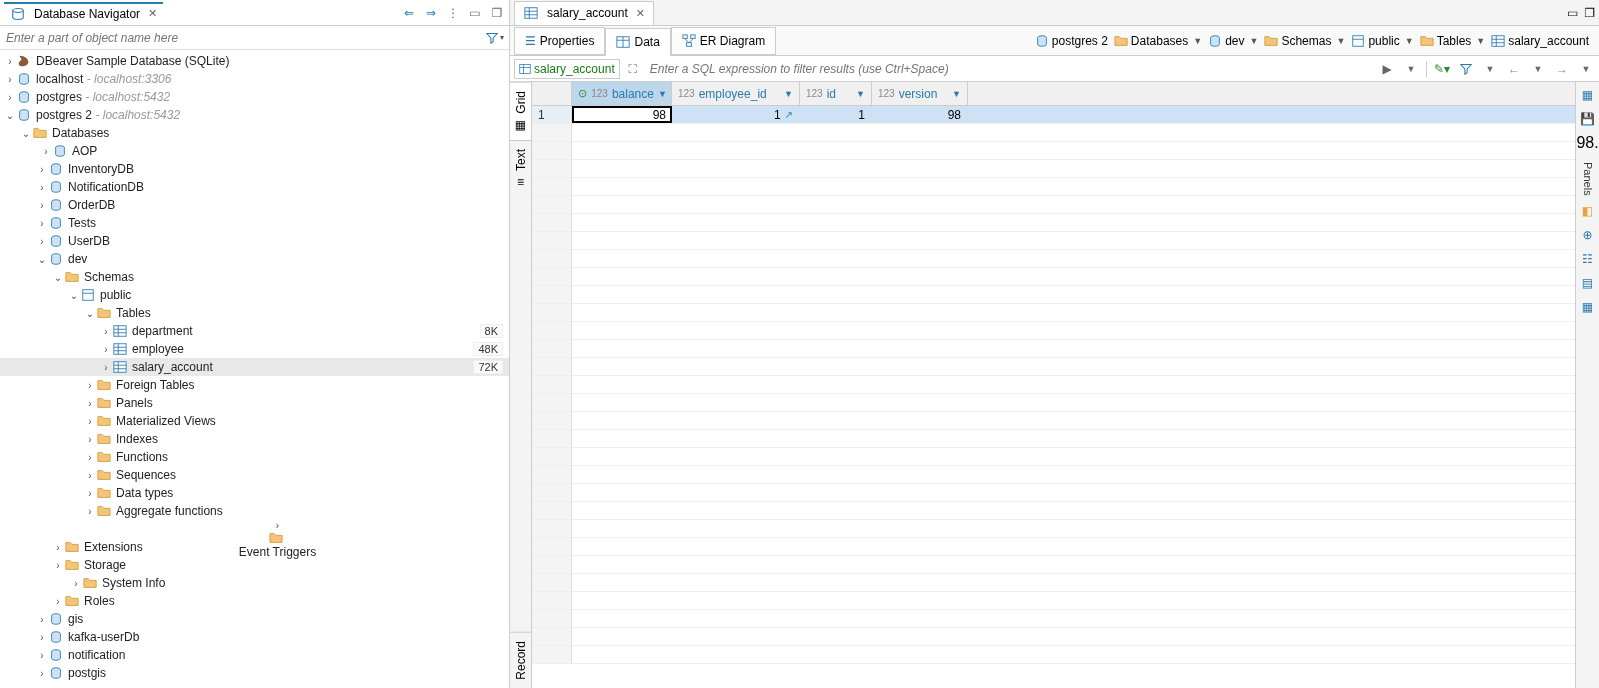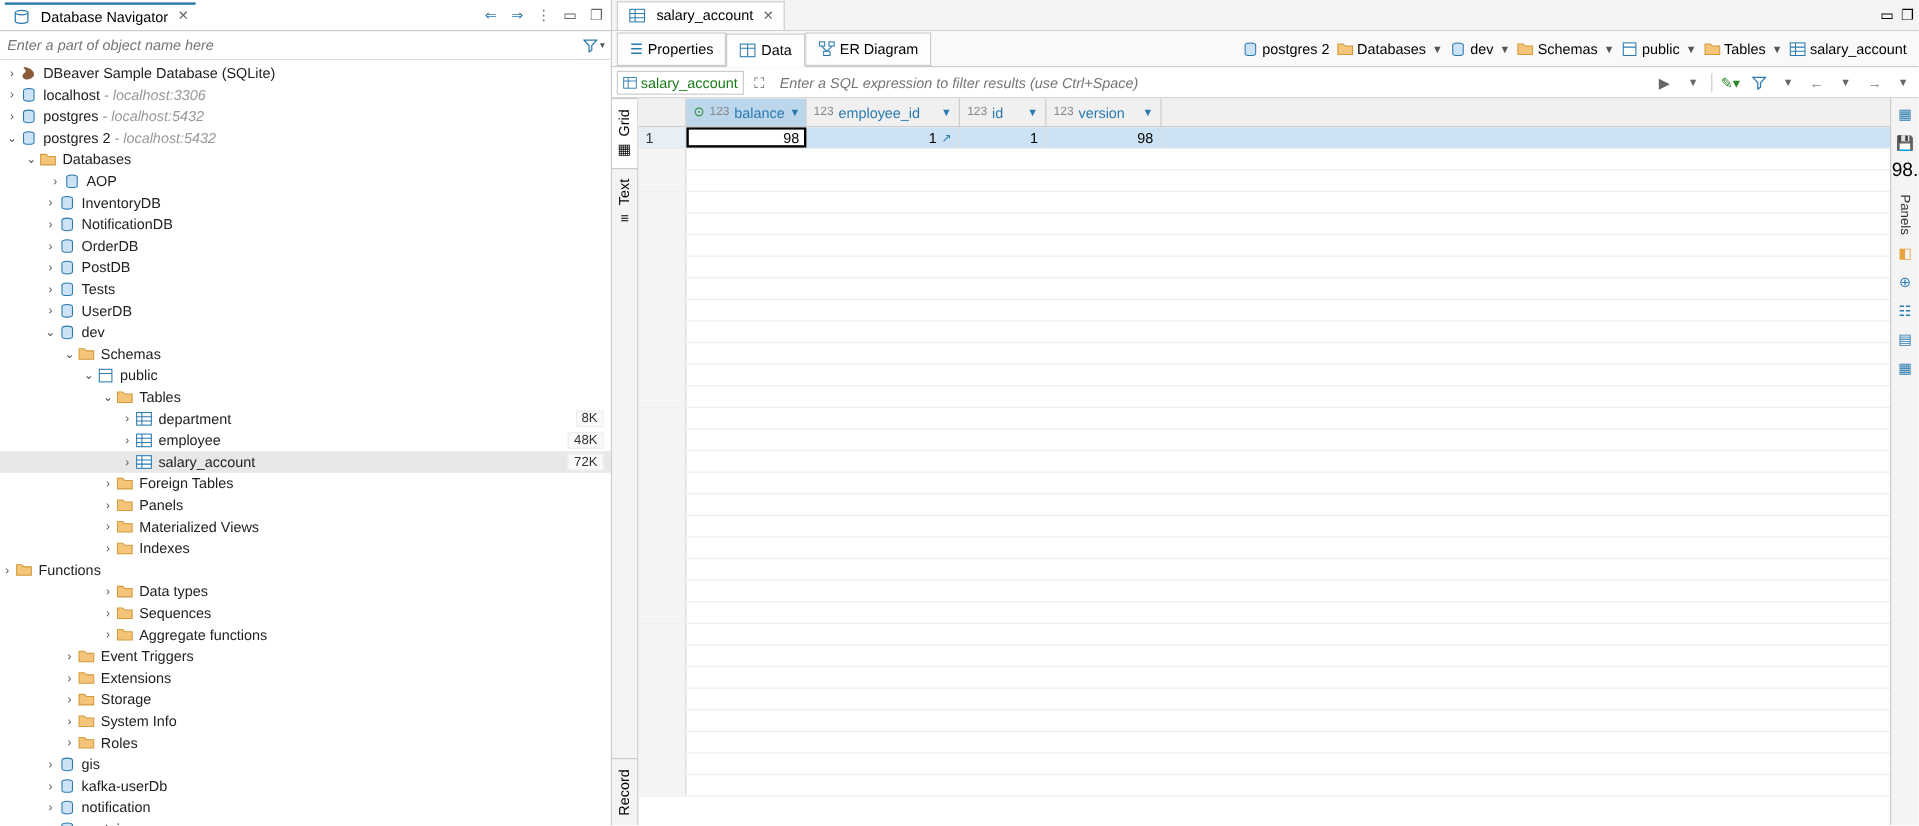--- a/index.html
+++ b/index.html
@@ -225,30 +225,20 @@
         <span class="tree-label">OrderDB</span>
       </div>
       <div class="tree-row" style="padding-left: 36px;">
         <span class="tree-arrow collapsed"></span>
         <span class="tree-icon">
           <svg width="14" height="14" viewBox="0 0 16 16">
             <ellipse cx="8" cy="4" rx="5" ry="2" fill="#cde3f5" stroke="#2a7ab0"></ellipse>
             <path d="M3 4v8c0 1.1 2.2 2 5 2s5-.9 5-2V4" fill="#cde3f5" stroke="#2a7ab0"></path>
           </svg>
         </span>
-        <span class="tree-label">PostDB</span>
-      </div>
-      <div class="tree-row" style="padding-left: 36px;">
-        <span class="tree-arrow collapsed"></span>
-        <span class="tree-icon">
-          <svg width="14" height="14" viewBox="0 0 16 16">
-            <ellipse cx="8" cy="4" rx="5" ry="2" fill="#cde3f5" stroke="#2a7ab0"></ellipse>
-            <path d="M3 4v8c0 1.1 2.2 2 5 2s5-.9 5-2V4" fill="#cde3f5" stroke="#2a7ab0"></path>
-          </svg>
-        </span>
         <span class="tree-label">Tests</span>
       </div>
       <div class="tree-row" style="padding-left: 36px;">
         <span class="tree-arrow collapsed"></span>
         <span class="tree-icon">
           <svg width="14" height="14" viewBox="0 0 16 16">
             <ellipse cx="8" cy="4" rx="5" ry="2" fill="#cde3f5" stroke="#2a7ab0"></ellipse>
             <path d="M3 4v8c0 1.1 2.2 2 5 2s5-.9 5-2V4" fill="#cde3f5" stroke="#2a7ab0"></path>
           </svg>
         </span>
@@ -360,84 +350,84 @@
       </div>
       <div class="tree-row" style="padding-left: 84px;">
         <span class="tree-arrow collapsed"></span>
         <span class="tree-icon">
           <svg width="14" height="14" viewBox="0 0 16 16">
             <path d="M1 3h5l2 2h7v8H1z" fill="#f4c47a" stroke="#d49a3a"></path>
           </svg>
         </span>
         <span class="tree-label">Indexes</span>
       </div>
-      <div class="tree-row" style="">
+      <div class="tree-row" style="padding-left: 84px;">
         <span class="tree-arrow collapsed"></span>
         <span class="tree-icon">
           <svg width="14" height="14" viewBox="0 0 16 16">
             <path d="M1 3h5l2 2h7v8H1z" fill="#f4c47a" stroke="#d49a3a"></path>
           </svg>
         </span>
         <span class="tree-label">Functions</span>
       </div>
       <div class="tree-row" style="padding-left: 84px;">
         <span class="tree-arrow collapsed"></span>
         <span class="tree-icon">
           <svg width="14" height="14" viewBox="0 0 16 16">
             <path d="M1 3h5l2 2h7v8H1z" fill="#f4c47a" stroke="#d49a3a"></path>
           </svg>
         </span>
+        <span class="tree-label">Sequences</span>
+      </div>
+      <div class="tree-row" style="padding-left: 84px;">
+        <span class="tree-arrow collapsed"></span>
+        <span class="tree-icon">
+          <svg width="14" height="14" viewBox="0 0 16 16">
+            <path d="M1 3h5l2 2h7v8H1z" fill="#f4c47a" stroke="#d49a3a"></path>
+          </svg>
+        </span>
         <span class="tree-label">Data types</span>
       </div>
       <div class="tree-row" style="padding-left: 84px;">
         <span class="tree-arrow collapsed"></span>
         <span class="tree-icon">
           <svg width="14" height="14" viewBox="0 0 16 16">
             <path d="M1 3h5l2 2h7v8H1z" fill="#f4c47a" stroke="#d49a3a"></path>
           </svg>
         </span>
-        <span class="tree-label">Sequences</span>
-      </div>
-      <div class="tree-row" style="padding-left: 84px;">
-        <span class="tree-arrow collapsed"></span>
-        <span class="tree-icon">
-          <svg width="14" height="14" viewBox="0 0 16 16">
-            <path d="M1 3h5l2 2h7v8H1z" fill="#f4c47a" stroke="#d49a3a"></path>
-          </svg>
-        </span>
         <span class="tree-label">Aggregate functions</span>
       </div>
+      <div class="tree-row" style="padding-left: 52px; flex-direction: column;">
+        <span class="tree-arrow collapsed"></span>
+        <span class="tree-icon">
+          <svg width="14" height="14" viewBox="0 0 16 16">
+            <path d="M1 3h5l2 2h7v8H1z" fill="#f4c47a" stroke="#d49a3a"></path>
+          </svg>
+        </span>
+        <span class="tree-label">Event Triggers</span>
+      </div>
       <div class="tree-row" style="padding-left: 52px;">
         <span class="tree-arrow collapsed"></span>
         <span class="tree-icon">
           <svg width="14" height="14" viewBox="0 0 16 16">
             <path d="M1 3h5l2 2h7v8H1z" fill="#f4c47a" stroke="#d49a3a"></path>
           </svg>
         </span>
-        <span class="tree-label">Event Triggers</span>
+        <span class="tree-label">Extensions</span>
       </div>
       <div class="tree-row" style="padding-left: 52px;">
         <span class="tree-arrow collapsed"></span>
         <span class="tree-icon">
           <svg width="14" height="14" viewBox="0 0 16 16">
             <path d="M1 3h5l2 2h7v8H1z" fill="#f4c47a" stroke="#d49a3a"></path>
           </svg>
         </span>
-        <span class="tree-label">Extensions</span>
-      </div>
-      <div class="tree-row" style="padding-left: 52px;">
-        <span class="tree-arrow collapsed"></span>
-        <span class="tree-icon">
-          <svg width="14" height="14" viewBox="0 0 16 16">
-            <path d="M1 3h5l2 2h7v8H1z" fill="#f4c47a" stroke="#d49a3a"></path>
-          </svg>
-        </span>
         <span class="tree-label">Storage</span>
       </div>
-      <div class="tree-row" style="padding-left: 52px;">
+      <div class="tree-row" style="padding-left: 70px;">
         <span class="tree-arrow collapsed"></span>
         <span class="tree-icon">
           <svg width="14" height="14" viewBox="0 0 16 16">
             <path d="M1 3h5l2 2h7v8H1z" fill="#f4c47a" stroke="#d49a3a"></path>
           </svg>
         </span>
         <span class="tree-label">System Info</span>
       </div>
       <div class="tree-row" style="padding-left: 52px;">
         <span class="tree-arrow collapsed"></span>

